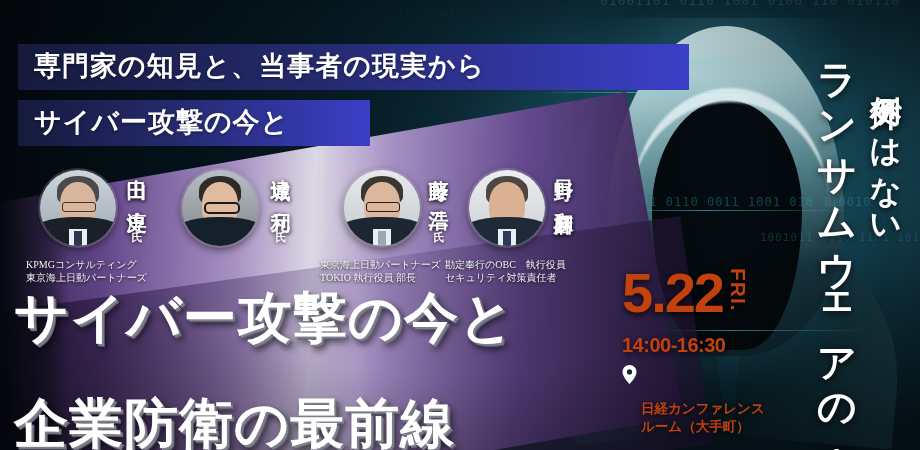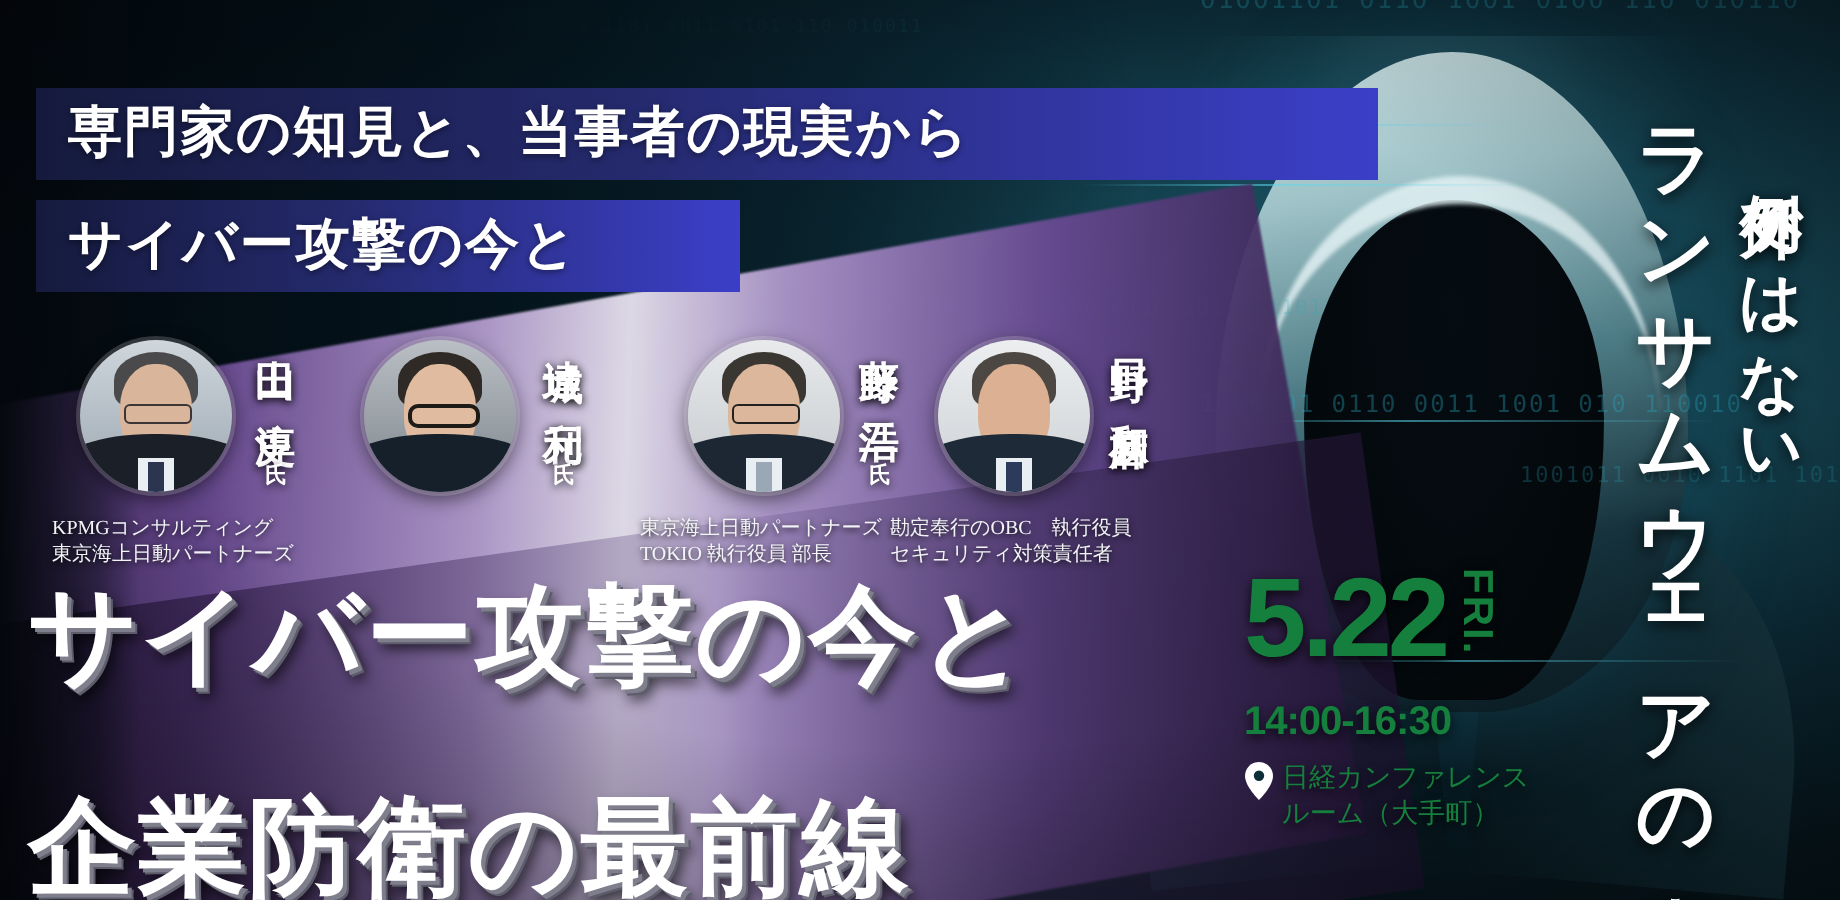--- a/index.html
+++ b/index.html
@@ -224,23 +224,23 @@
        2px 2px 0 #7e7e8c,
        3px 3px 0 #5c5c6a,
        4px 5px 7px rgba(0,0,0,.75);
   }
   .main-title.t1 { top: 282px; }
   .main-title.t2 { top: 352px; margin-top: 36px; }
 
   
   .date-block {
     position: absolute;
-    left: 622px; top: 282px;
+    left: 622px; top: 266px;
     width: 180px;
-    color: #15803d;
+    color: #c2410c;
   }
   .date-row {
     position: relative;
     display: flex;
     align-items: flex-start;
     height: 62px;
   }
   .date-num {
     font-family: "Liberation Sans", sans-serif;
     font-weight: 700;
@@ -274,24 +274,25 @@
     margin-top: 7px;
   }
   .pin {
     flex: 0 0 auto;
     width: 15px; height: 19px;
     margin-right: 4px;
     margin-top: 1px;
   }
   .venue-text {
     font-family: "Liberation Sans", sans-serif;
-    font-weight: 400;
+    font-weight: 700;
     font-size: 13.5px;
     line-height: 1.32;
     text-shadow: 0 2px 5px rgba(0,0,0,.85);
+    margin-top: 36px;
   }
 
   
   .vert-lockup {
     position: absolute;
     right: 8px; top: 14px;
     height: 420px;
     display: flex;
     flex-direction: row;
     align-items: flex-start;

